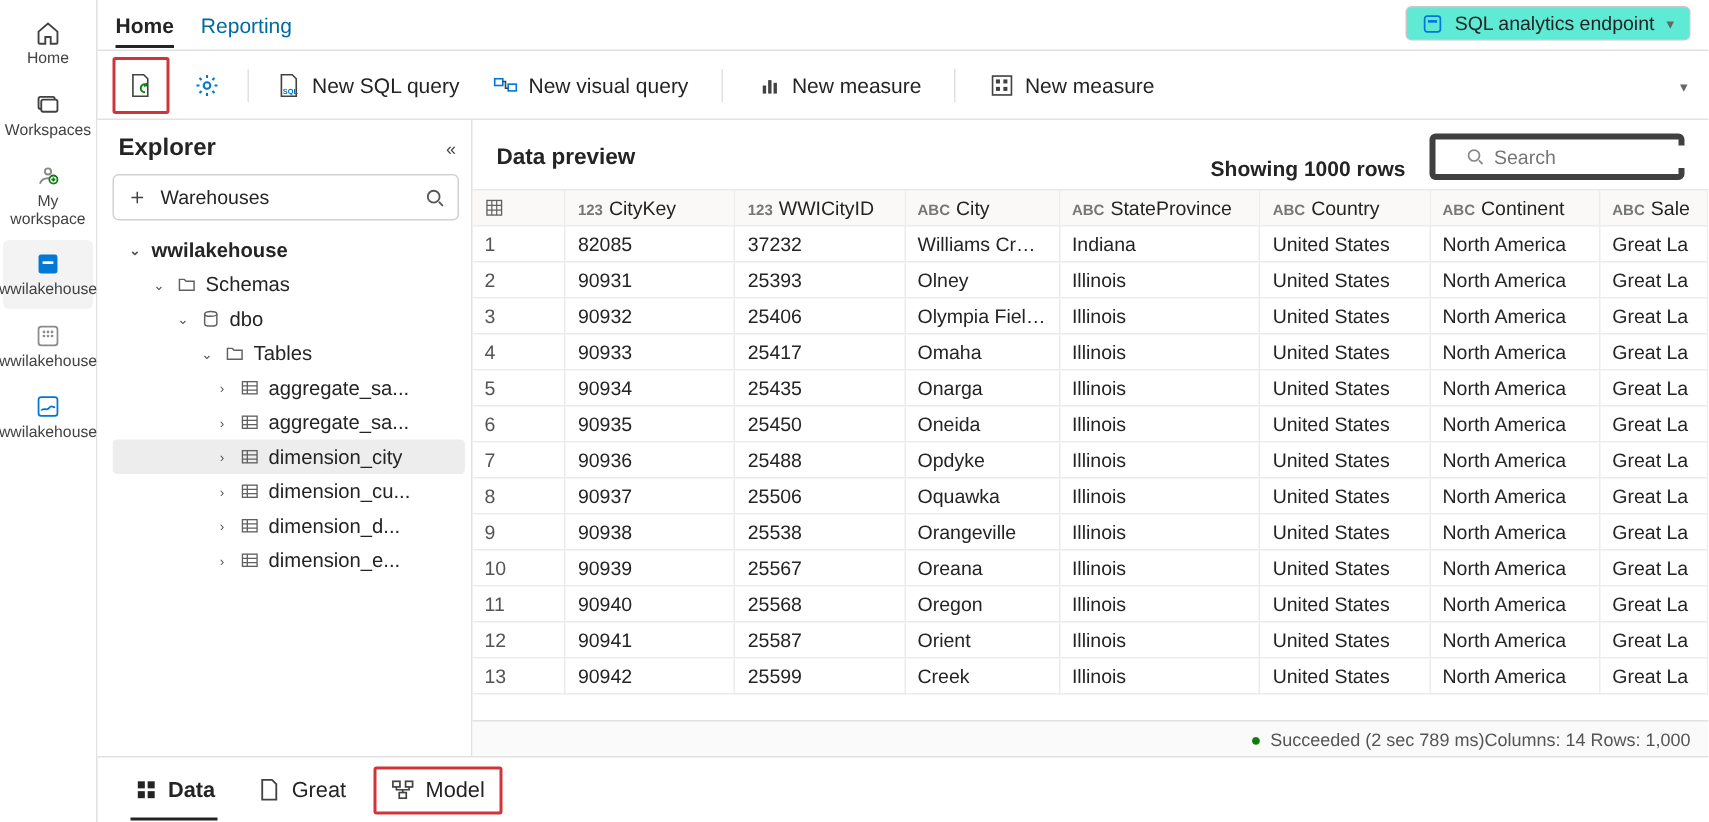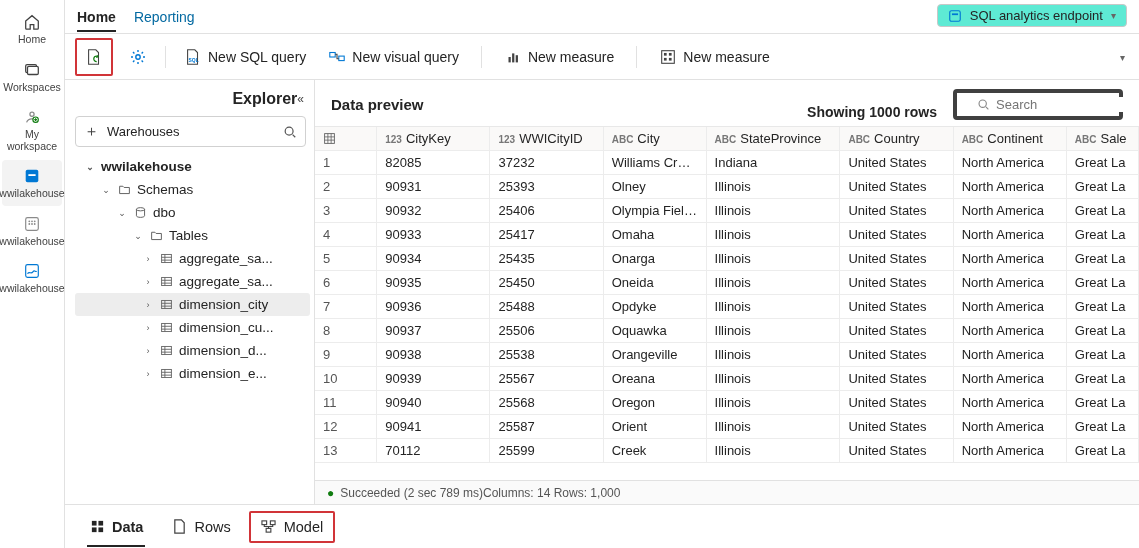--- a/index.html
+++ b/index.html
@@ -25,21 +25,21 @@
   .tb-group{display:flex;align-items:center;gap:10px}
   .tb-btn{display:flex;align-items:center;gap:6px;font-size:14px;color:#242424;cursor:pointer;padding:4px 2px}
   .tb-btn .ic{width:18px;height:18px;display:flex;align-items:center;justify-content:center}
   .tb-sep{width:1px;height:22px;background:#e1e1e1;margin:0 2px}
   .redbox{border:2px solid #d13438;padding:4px 6px;border-radius:2px}
   .toolbar .chev-down{position:absolute;right:14px;top:18px;font-size:10px;color:#666;cursor:pointer}
   
   .content{flex:1;display:flex;min-height:0}
   
   .explorer{width:250px;border-right:1px solid #e1e1e1;display:flex;flex-direction:column;background:#fff;padding:10px 4px 0 10px}
-  .explorer-head{display:flex;align-items:center;justify-content:flex-end;padding:0 6px 8px 4px}
+  .explorer-head{display:flex;align-items:center;justify-content:space-between;padding:0 6px 8px 4px}
   .explorer-head h3{font-size:16px;font-weight:600}
   .explorer-head .collapse{font-size:12px;cursor:pointer;color:#424242}
   .wh-row{display:flex;align-items:center;justify-content:space-between;border:1px solid #d1d1d1;border-radius:4px;padding:5px 8px;margin:0 4px 8px 0}
   .wh-row .left{display:flex;align-items:center;gap:8px;font-size:13px;color:#242424;cursor:pointer}
   .wh-row .plus{font-size:15px;font-weight:400;color:#424242}
   .wh-row .mag{font-size:13px;color:#424242;cursor:pointer}
   .tree{flex:1;overflow:hidden;font-size:13.5px}
   .tnode{display:flex;align-items:center;gap:6px;padding:4px 4px;white-space:nowrap;overflow:hidden;text-overflow:ellipsis;cursor:pointer;border-radius:3px}
   .tnode .chev{width:10px;display:inline-block;font-size:9px;color:#555;text-align:center}
   .tnode.selected{background:#ededed}
@@ -56,21 +56,21 @@
   .searchbox input{border:none;outline:none;font-size:13px;flex:1;color:#666}
   
   .grid{flex:1;overflow:hidden;border-top:1px solid #e8e8e8;margin-top:4px}
   table{border-collapse:collapse;table-layout:fixed;font-size:13px;width:100%}
   th,td{border-right:1px solid #ececec;border-bottom:1px solid #ececec;padding:4px 8px;text-align:left;white-space:nowrap;overflow:hidden;text-overflow:ellipsis;height:23px}
   th{background:#faf9f8;font-weight:400;color:#242424;position:relative}
   th .typ{font-size:10px;color:#777;font-weight:600;margin-right:4px}
   .rownum-h{width:60px;text-align:center}
   .rownum{color:#555}
   
-  .statusbar{height:24px;border-top:1px solid #e1e1e1;display:flex;align-items:center;justify-content:flex-start;font-size:12px;color:#555;padding:0 12px;background:#fafafa}
+  .statusbar{height:24px;border-top:1px solid #e1e1e1;display:flex;align-items:center;justify-content:flex-end;font-size:12px;color:#555;padding:0 12px;background:#fafafa}
   .statusbar .ok{color:#107c10;margin-right:6px}
   
   .bottom-tabs{height:44px;border-top:1px solid #e1e1e1;display:flex;align-items:center;padding:0 14px;gap:8px}
   .btab{display:flex;align-items:center;gap:7px;padding:6px 10px;font-size:14.5px;cursor:pointer;color:#242424;border-radius:2px;position:relative}
   .btab.active{font-weight:600}
   .btab.active::after{content:"";position:absolute;left:8px;right:8px;bottom:-6px;height:2px;background:#242424}
   .btab .ic{width:16px;height:16px;display:flex;align-items:center;justify-content:center}
   svg{display:block}
 </style>
 </head>
@@ -519,21 +519,21 @@
                 <td>90941</td>
                 <td>25587</td>
                 <td>Orient</td>
                 <td>Illinois</td>
                 <td>United States</td>
                 <td>North America</td>
                 <td>Great La</td>
               </tr>
               <tr>
                 <td class="rownum">13</td>
-                <td>70112</td>
+                <td>90942</td>
                 <td>25599</td>
                 <td>Creek</td>
                 <td>Illinois</td>
                 <td>United States</td>
                 <td>North America</td>
                 <td>Great La</td>
               </tr>
             </tbody>
           </table>
       </div>
@@ -555,21 +555,21 @@
           </svg>
         </span>
         <span>Data</span>
       </div>
       <div class="btab">
         <span class="ic">
           <svg width="15" height="15" viewBox="0 0 16 16">
             <path d="M3 1h7l3 3v11H3z" fill="none" stroke="#424242" stroke-width="1.3"></path>
           </svg>
         </span>
-        <span>Rows</span>
+        <span>Great</span>
       </div>
       <div class="btab redbox">
         <span class="ic">
           <svg width="15" height="15" viewBox="0 0 16 16">
             <rect x="1" y="2" width="5" height="4" fill="none" stroke="#424242" stroke-width="1.2"></rect>
             <rect x="10" y="2" width="5" height="4" fill="none" stroke="#424242" stroke-width="1.2"></rect>
             <rect x="5.5" y="10" width="5" height="4" fill="none" stroke="#424242" stroke-width="1.2"></rect>
             <path d="M3.5 6v2h9V6M8 8v2" fill="none" stroke="#424242" stroke-width="1.2"></path>
           </svg>
         </span>

